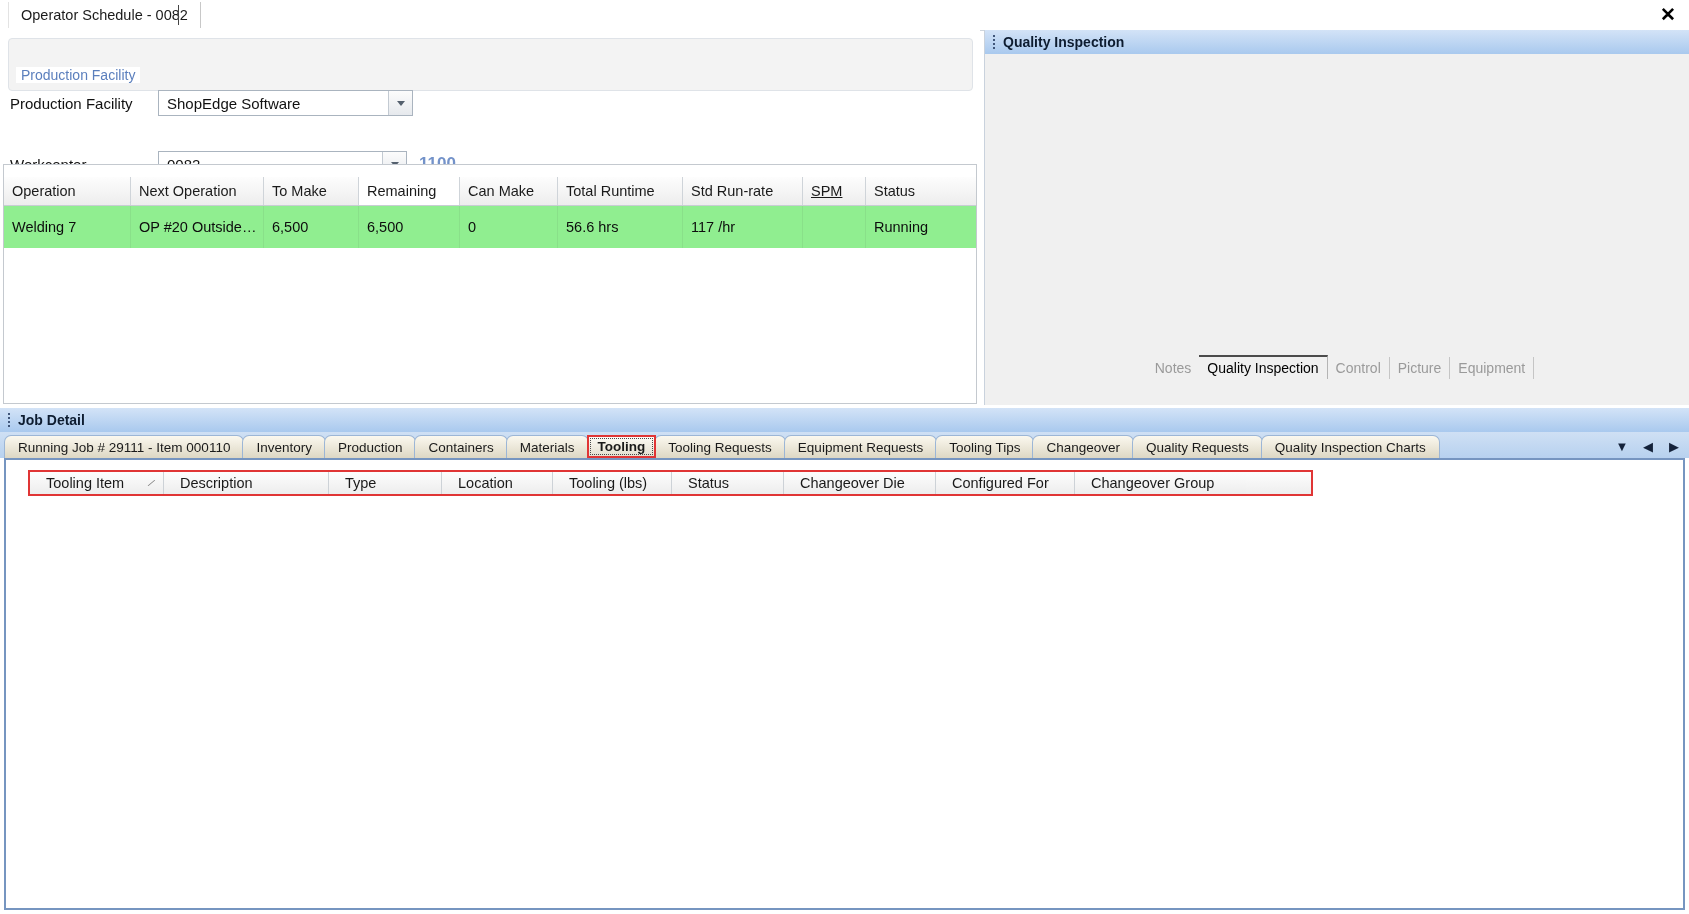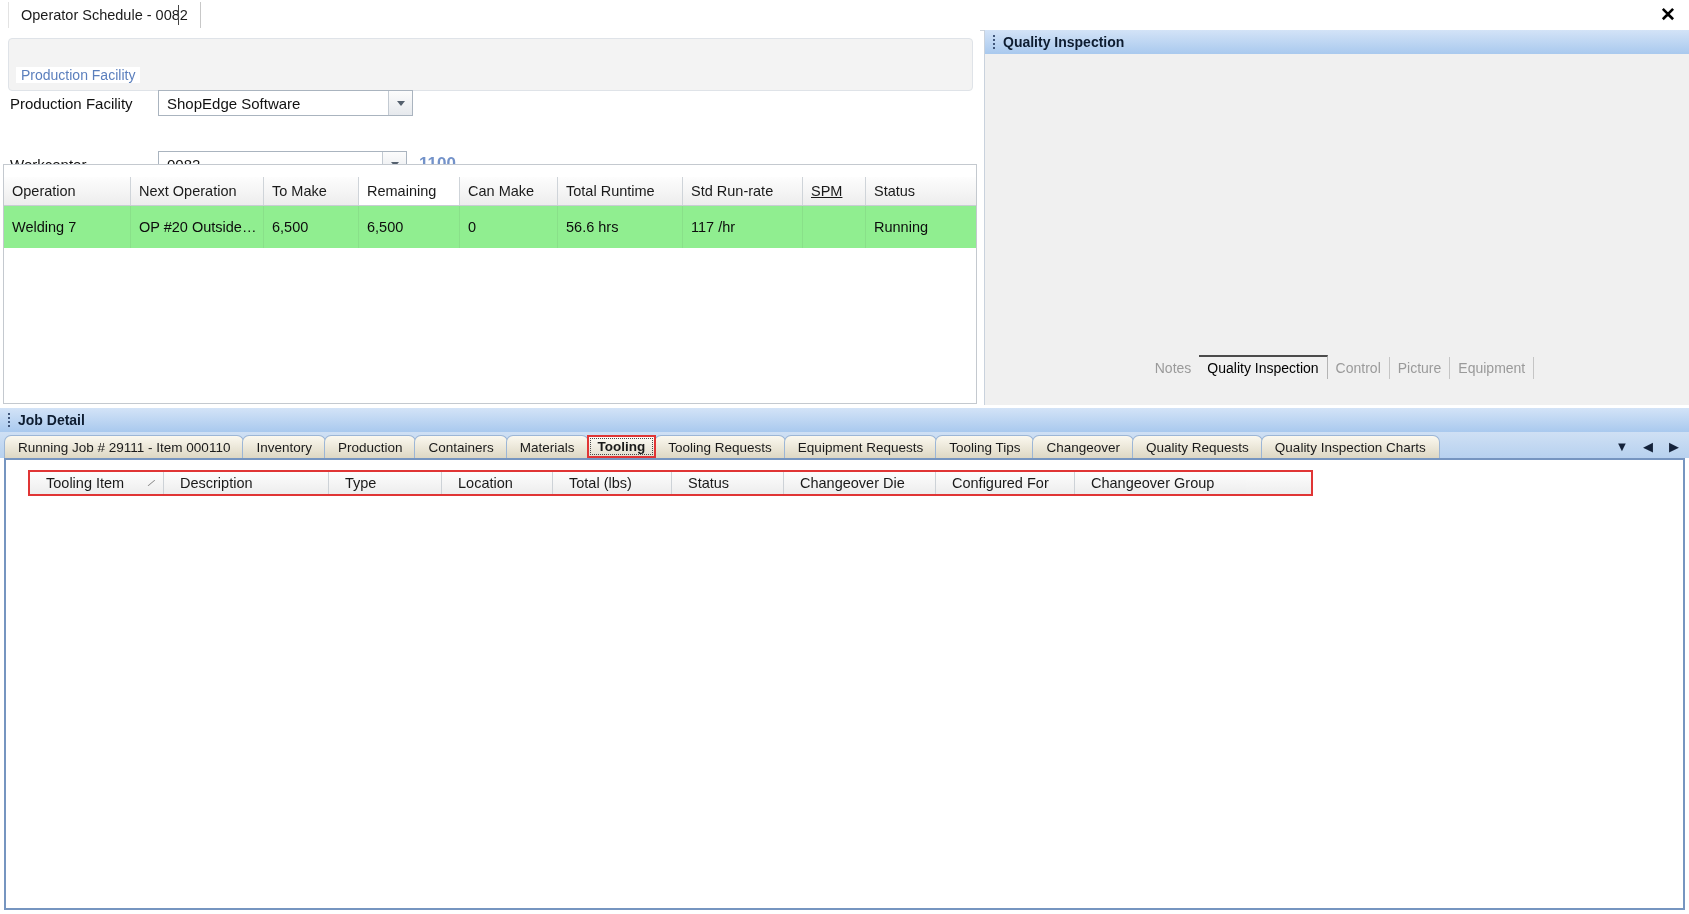--- a/index.html
+++ b/index.html
@@ -561,21 +561,21 @@
   <div class="tooling-area">
     <div class="tooling-grid">
       <div class="tooling-head">
         <div class="th t0">
           <span>Tooling Item</span>
           <span class="sort-mark">⁄</span>
         </div>
         <div class="th t1">Description</div>
         <div class="th t2">Type</div>
         <div class="th t3">Location</div>
-        <div class="th t4">Total (lbs)</div>
+        <div class="th t4">Tooling (lbs)</div>
         <div class="th t5">Status</div>
         <div class="th t6">Changeover Die</div>
         <div class="th t7">Configured For</div>
         <div class="th t8">Changeover Group</div>
       </div>
       <div></div>
     </div>
   </div>
 </div>
 

